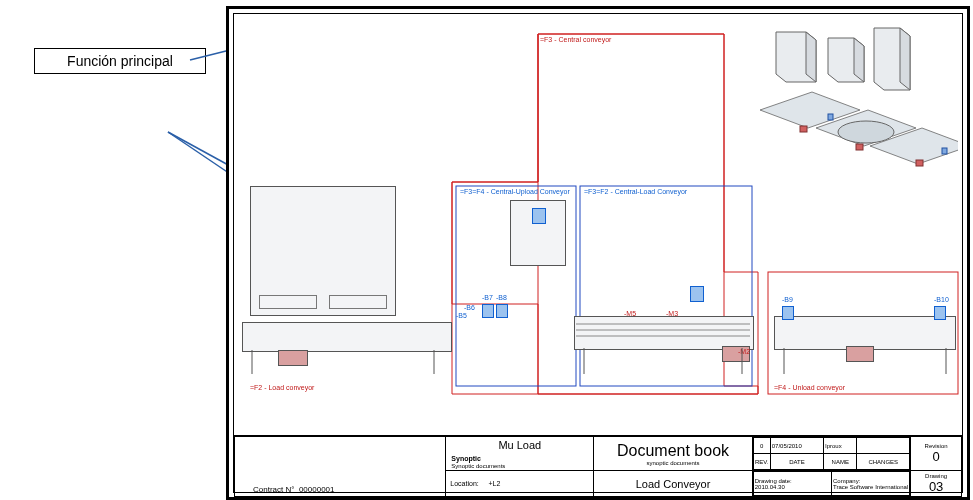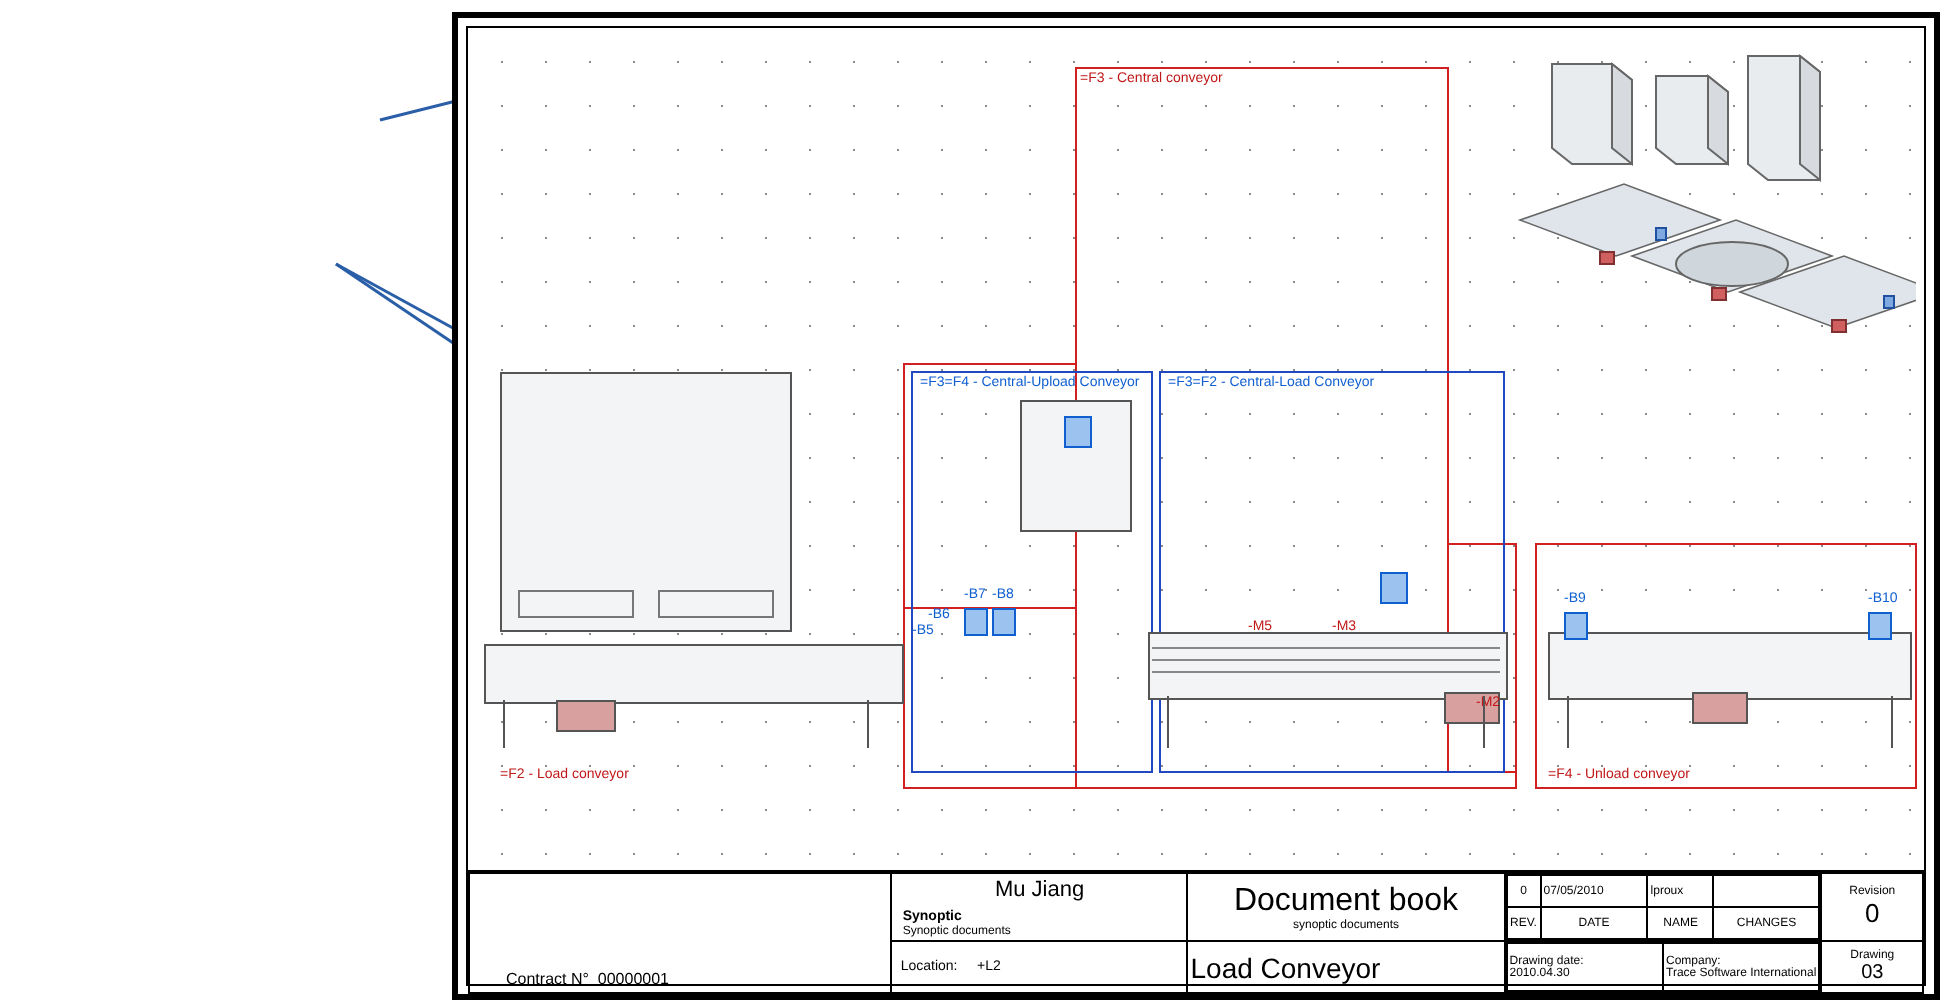--- a/index.html
+++ b/index.html
@@ -14,20 +14,21 @@
   .lbl.blue{color:#1060d0}
   .lbl.red{color:#c01818}
   .titleblock{position:absolute;left:0;right:0;bottom:0;height:56px;border-top:1.5px solid #000;font-size:8px;color:#000}
   .eq{position:absolute;border:1px solid #555;background:#f3f4f6}
 </style>
 </head>
 <body>
 
 <div class="page">
 
+  <div class="callout" style="left:34px;top:48px;width:150px">Función principal</div>
 
   <svg class="arrow" style="left:0;top:0" width="260" height="250">
     <defs>
         <marker id="ah" markerWidth="8" markerHeight="8" refX="7" refY="3" orient="auto">
           <path d="M0,0 L8,3 L0,6 Z" fill="#2a5fa8"></path>
         </marker>
       </defs>
     <line x1="190" y1="60" x2="254" y2="44" stroke="#2a5fa8" stroke-width="1.5" marker-end="url(#ah)"></line>
     <line x1="168" y1="132" x2="252" y2="178" stroke="#2a5fa8" stroke-width="1.5" marker-end="url(#ah)"></line>
     <line x1="168" y1="132" x2="254" y2="190" stroke="#2a5fa8" stroke-width="1.5" marker-end="url(#ah)"></line>
@@ -151,21 +152,21 @@
             <col style="width:150px">
               <col style="width:48px">
           </colgroup>
           <tbody>
               <tr style="height:30px">
             <td class="tb" rowspan="2" style="border:.6px solid #000;padding:2px 18px;vertical-align:bottom">
               <span>Contract N°</span>
               &nbsp;<span>00000001</span>
             </td>
             <td style="border:.6px solid #000;text-align:center;padding-top:2px">
-              <div style="font-size:11px">Mu Jiang</div>
+              <div style="font-size:11px">Mu Load</div>
               <div style="font-size:7px;margin-top:4px;text-align:left;padding-left:4px">
                 <b>Synoptic</b><br>
                 <span style="font-size:6px">Synoptic documents</span>
               </div>
             </td>
             <td style="border:.6px solid #000;text-align:center">
               <div style="font-size:16px">Document book</div>
               <div style="font-size:6px">synoptic documents</div>
             </td>
             <td style="border:.6px solid #000;padding:0">
@@ -189,34 +190,34 @@
             <td style="border:.6px solid #000;text-align:center">
               <div style="font-size:6px">Revision</div>
               <div style="font-size:13px">0</div>
             </td>
           </tr>
           <tr style="height:26px">
             <td style="border:.6px solid #000;font-size:7px;padding-left:4px">
               <span>Location:</span>
               &nbsp;&nbsp;&nbsp;&nbsp;<span>+L2</span>
             </td>
-            <td style="border:.6px solid #000;font-size:14px;">Load Conveyor</td>
+            <td style="border:.6px solid #000;font-size:11px;text-align:center">Load Conveyor</td>
             <td style="border:.6px solid #000;padding:0">
               <table style="border-collapse:collapse;width:100%;height:100%">
                 <tbody>
                       <tr>
                         <td style="border:.6px solid #000;font-size:6px;width:50%"><span>Drawing date:</span><br><span>2010.04.30</span></td>
                     <td style="border:.6px solid #000;font-size:6px"><span>Company:</span><br><span>Trace Software International</span></td>
                       </tr>
               </tbody>
                   </table>
             </td>
             <td style="border:.6px solid #000;text-align:center">
               <div style="font-size:6px">Drawing</div>
-              <div style="font-size:10px">03</div>
+              <div style="font-size:13px">03</div>
             </td>
           </tr>
         </tbody>
           </table>
       </div>
 
     </div>
   </div>
 </div>
 

